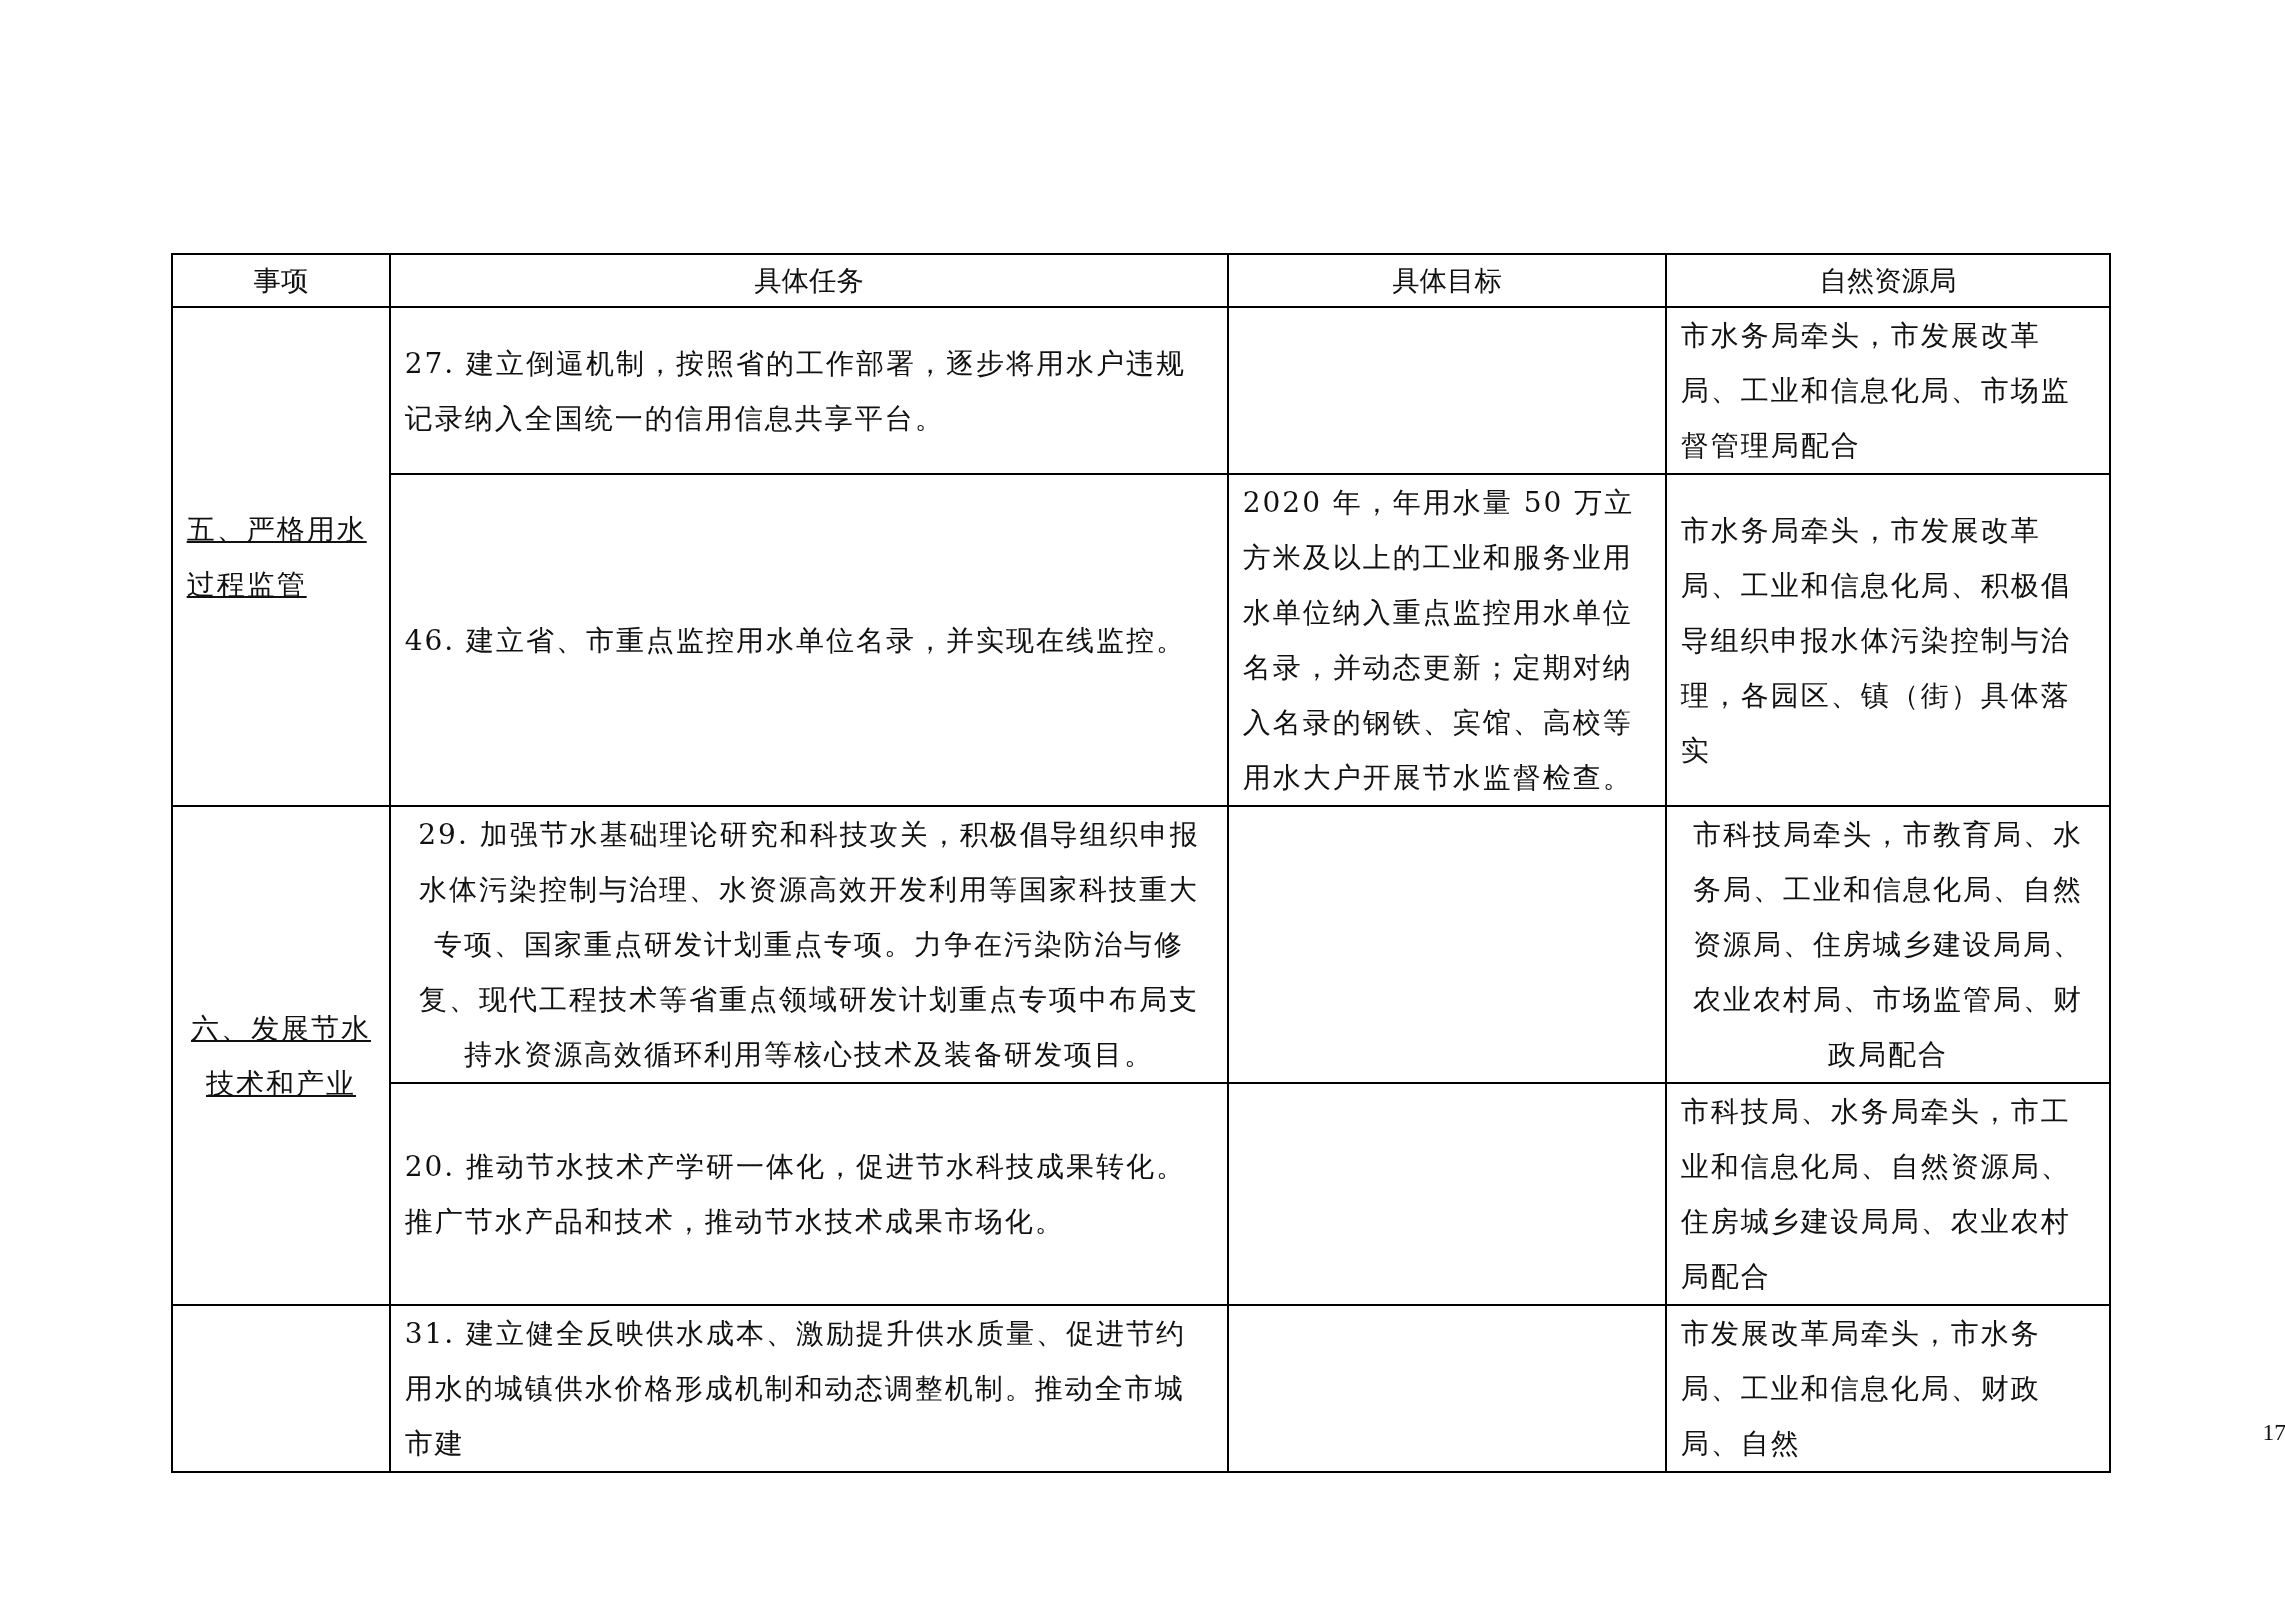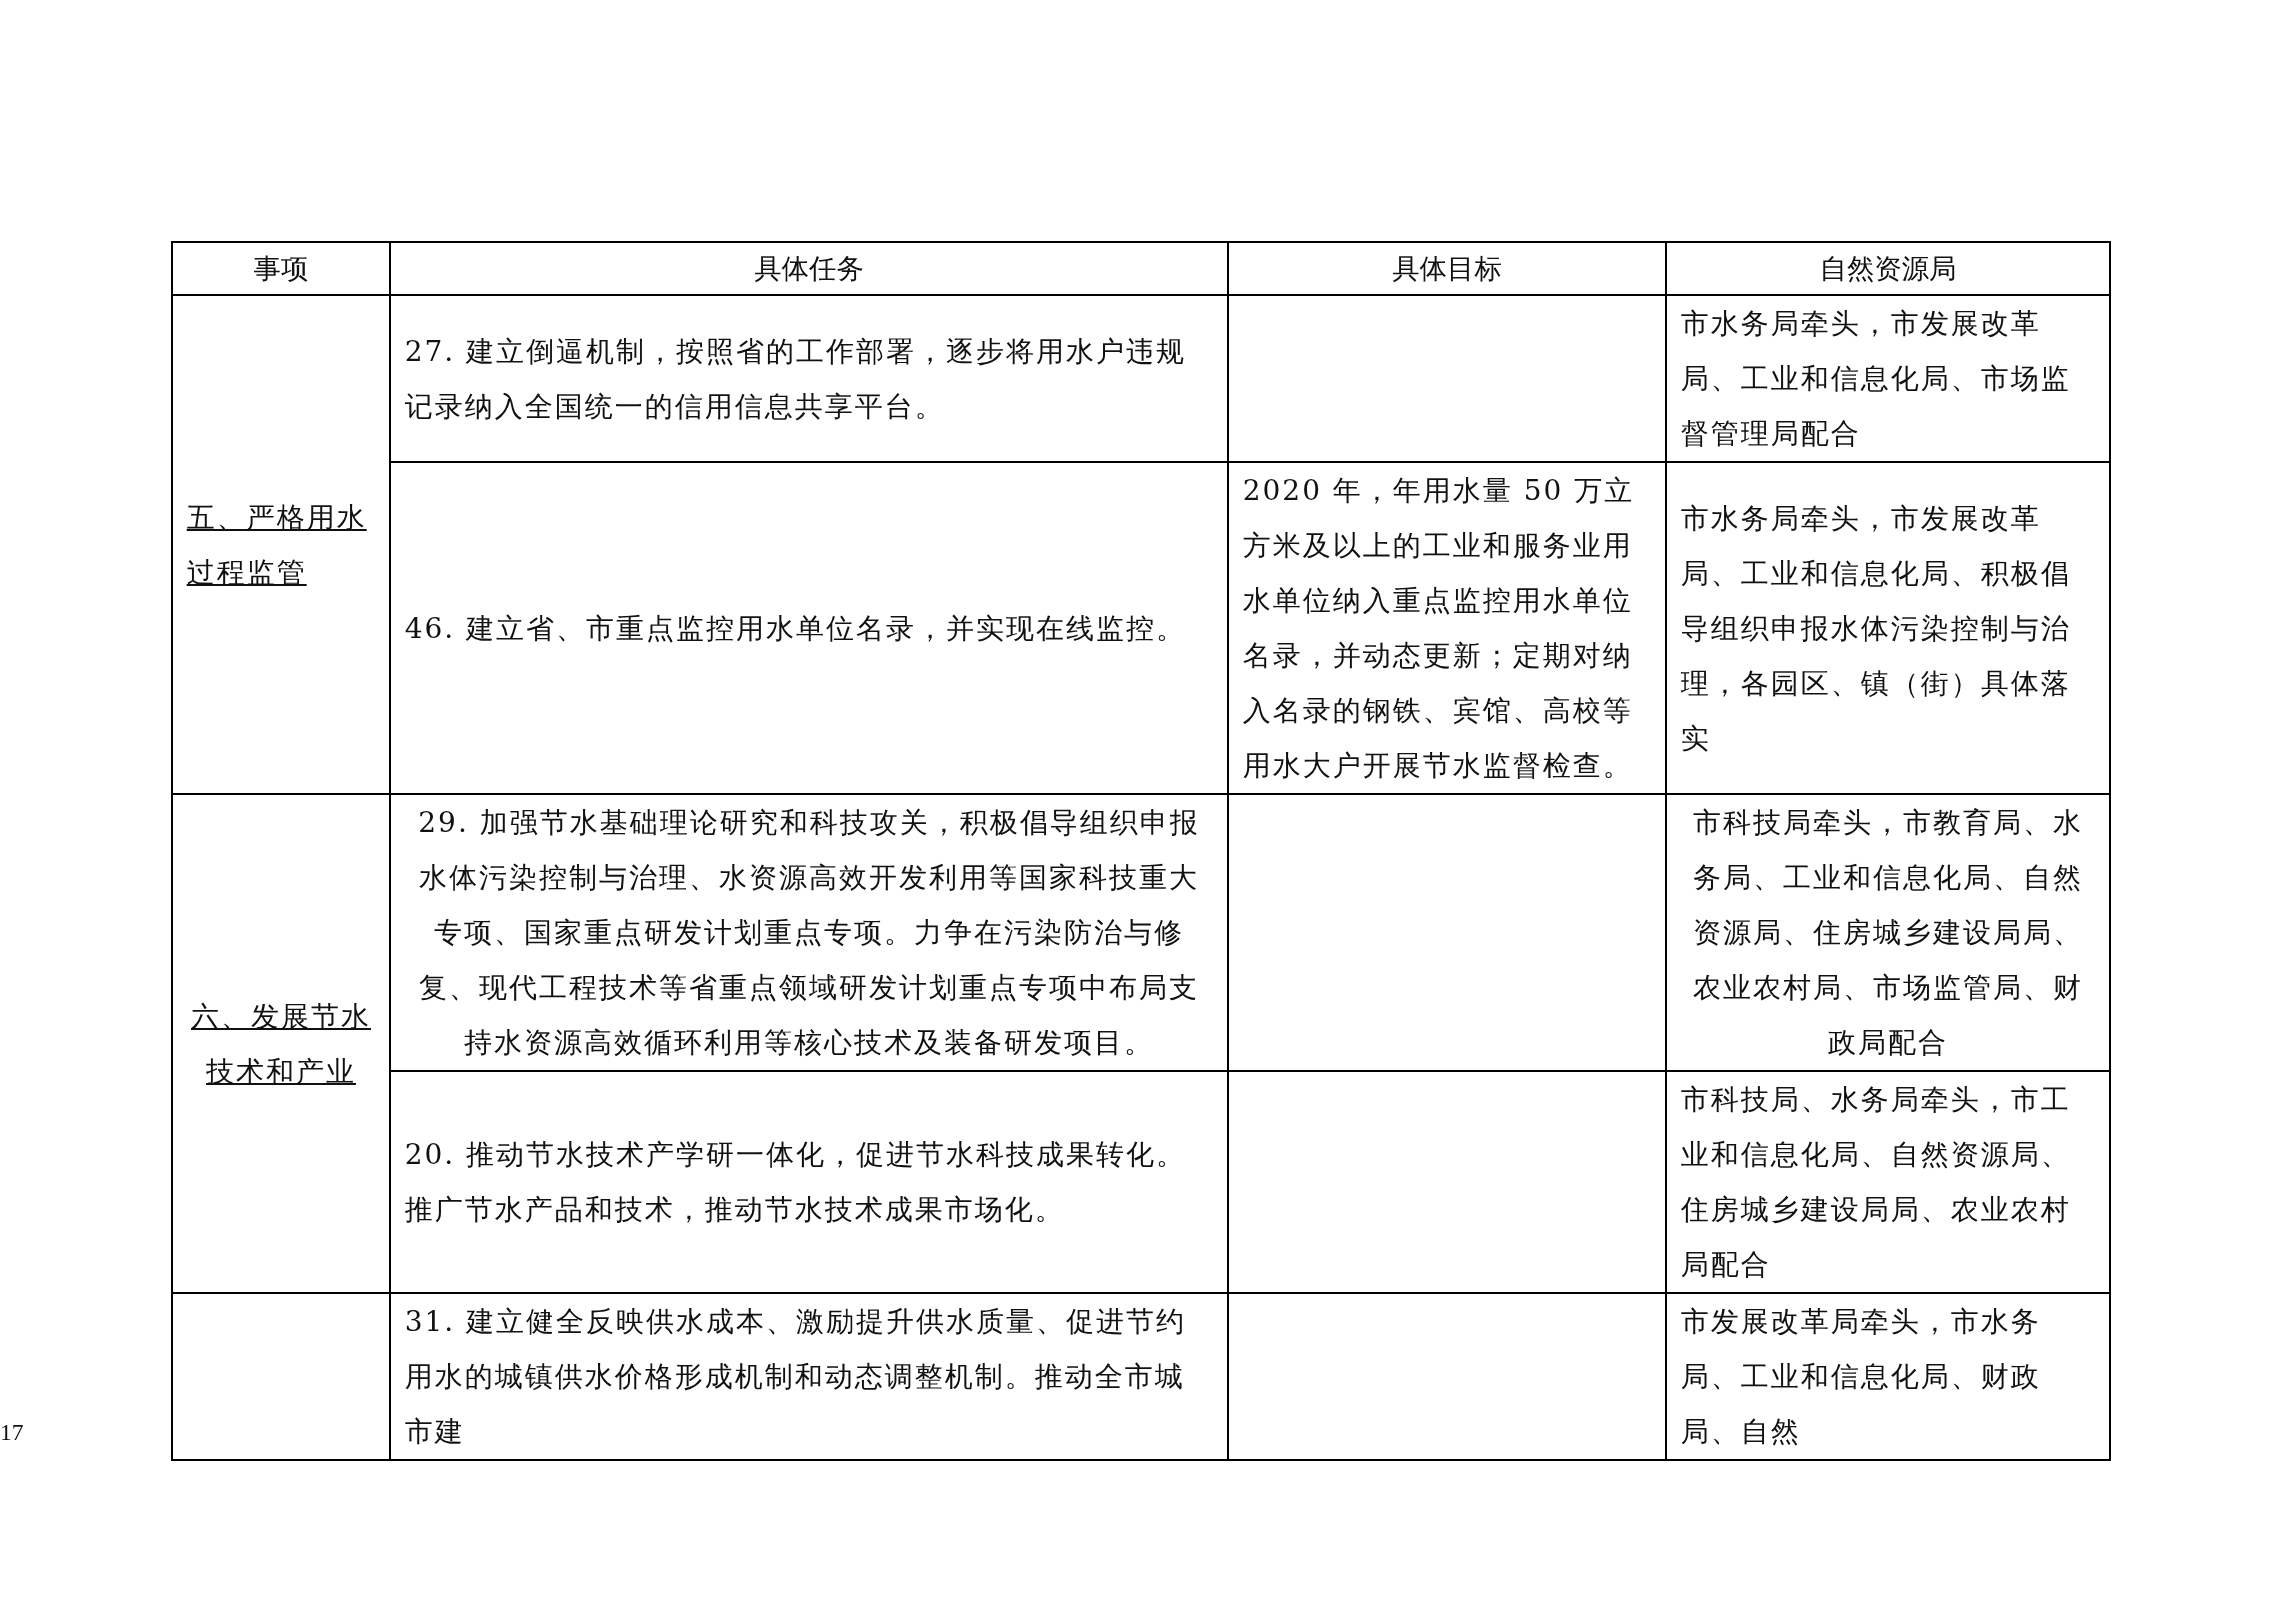--- a/index.html
+++ b/index.html
@@ -17,21 +17,21 @@
     }
     .page {
       position: absolute;
       left: 0; top: 0;
       width: 2286px; height: 1613px;
       background: #ffffff;
     }
     table.plan {
       position: absolute;
       left: 171px;
-      top: 241px;
+      top: 253px;
       width: 1938px;
       border-collapse: collapse;
       table-layout: fixed;
       padding-left: 12px;
     }
     table.plan td, table.plan th {
       border: 2.9px solid #000000;
       padding: 0 13.7px;
       font-weight: normal;
       font-size: 28px;
@@ -71,21 +71,21 @@
     }
     td.resp {
       padding-left: 13.7px;
       padding-right: 9.8px;
     }
     .pagenum {
       position: absolute;
       left: 0;
       width: 2286px;
       top: 1419px;
-      text-align: left;
+      text-align: right;
       font-size: 23.5px;
       font-family: "Liberation Serif", "DejaVu Serif", serif;
       color: #111111;
     }
   </style>
 </head>
 <body>
 
 <div class="page">
   <table class="plan">

